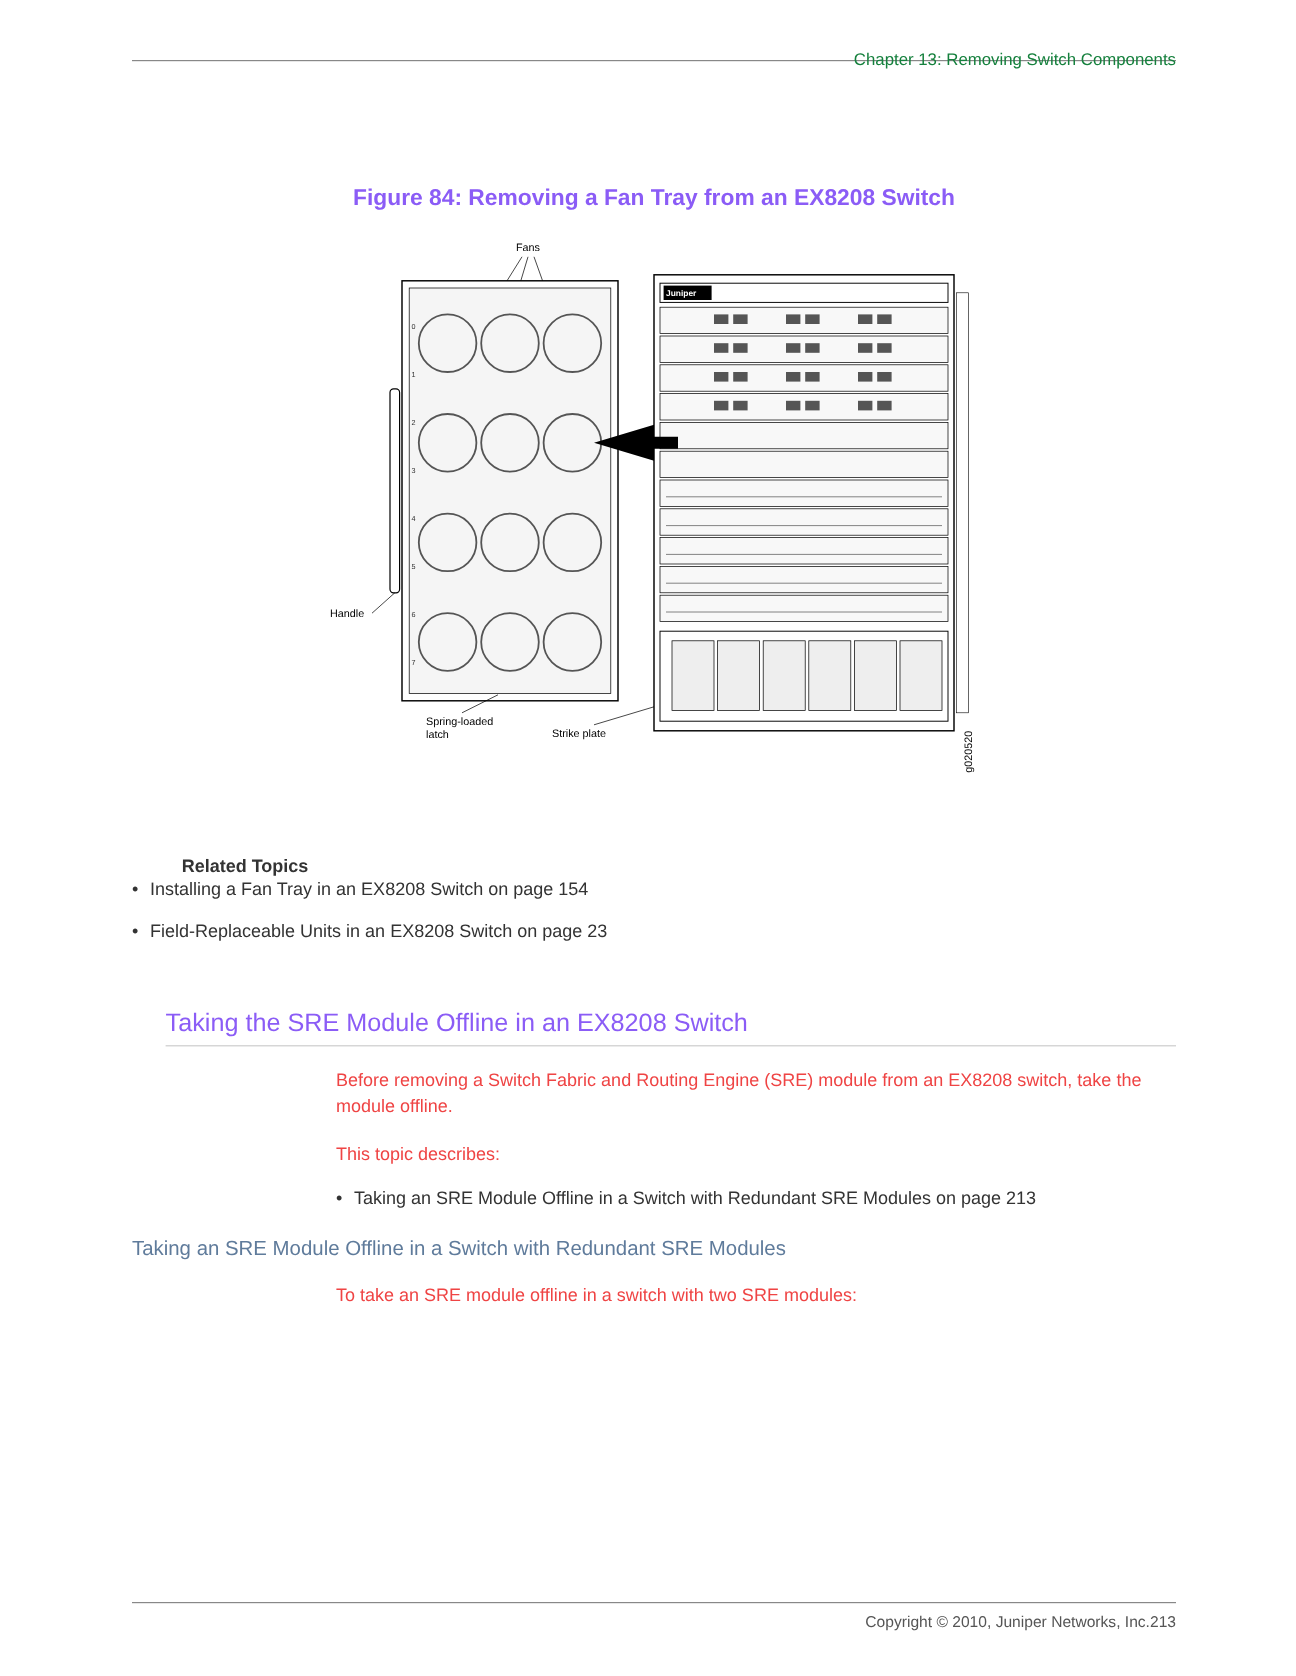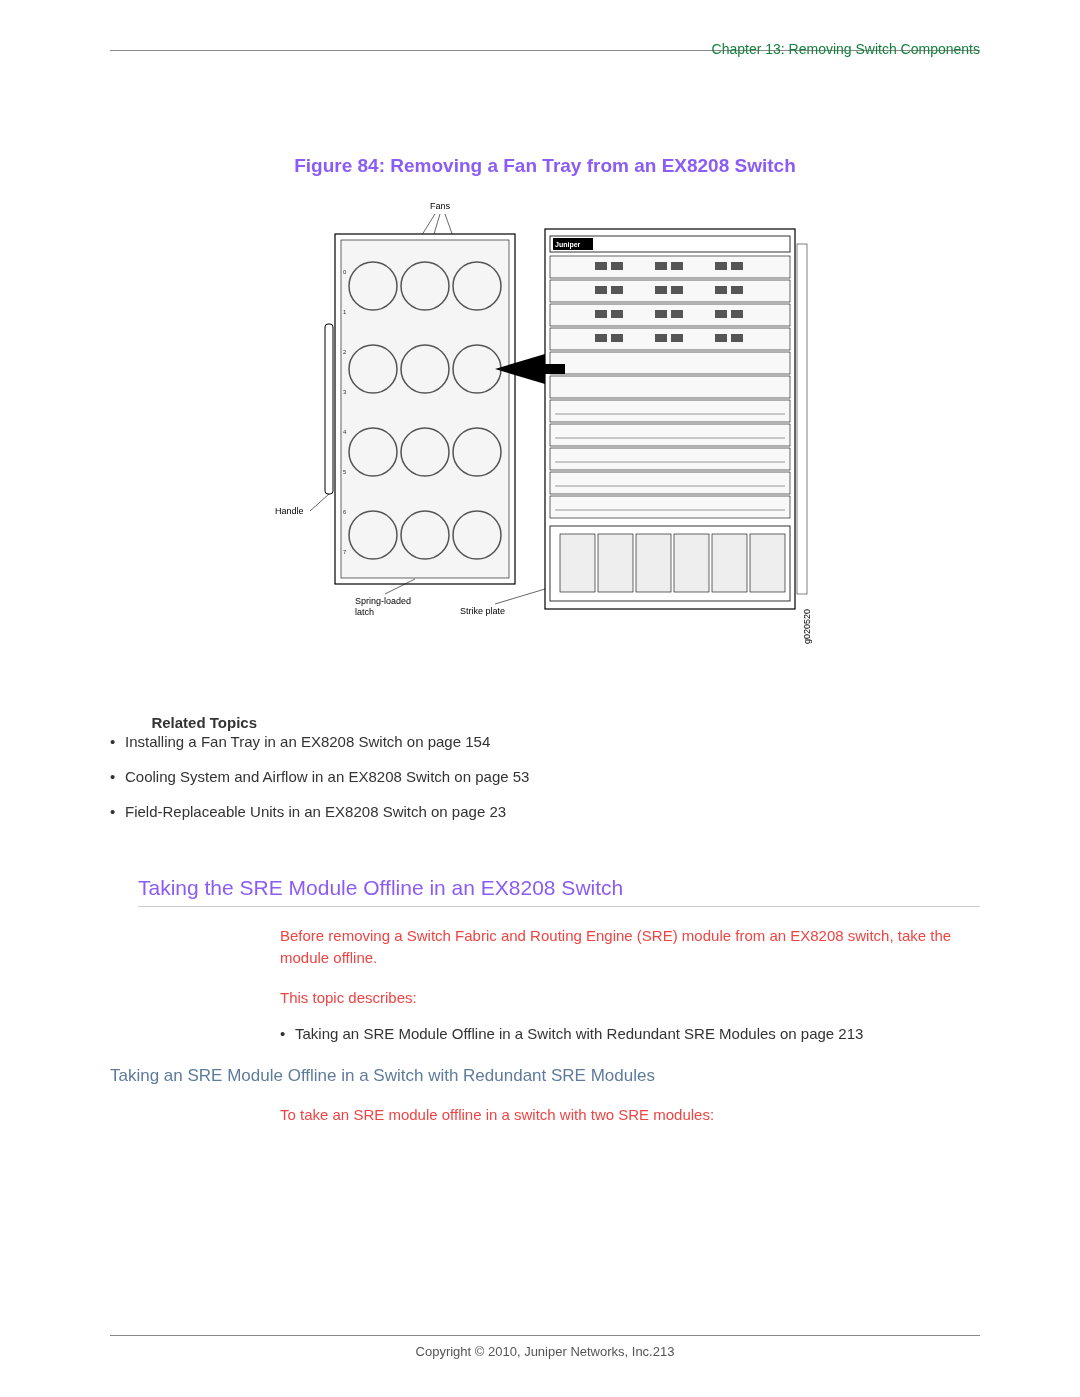--- a/index.html
+++ b/index.html
@@ -114,21 +114,21 @@
     left: 0;
   }
   .footer {
     position: absolute;
     bottom: 38px;
     left: 110px;
     right: 100px;
     border-top: 1px solid #888;
     padding-top: 8px;
     display: flex;
-    justify-content: center;
+    justify-content: flex-end;
     font-size: 13px;
     color: #555;
   }
   .callout-text {
     font-family: Arial, sans-serif;
     font-size: 9px;
     fill: #000;
   }
 </style>
 </head>
@@ -269,21 +269,20 @@
       <line x1="240" y1="410" x2="290" y2="395" stroke="#000" stroke-width="0.6"></line>
 
       <text x="555" y="450" class="callout-text" transform="rotate(-90 555 450)">g020520</text>
     </svg>
   </div>
 
   <div class="related-section">
     <div class="related-label">Related Topics</div>
     <ul class="related-list">
       <li>Installing a Fan Tray in an EX8208 Switch on page 154</li>
-      <li>Cooling System and Airflow in an EX8208 Switch on page 53</li>
       <li>Field-Replaceable Units in an EX8208 Switch on page 23</li>
     </ul>
   </div>
 
   <h2 class="section-heading">Taking the SRE Module Offline in an EX8208 Switch</h2>
 
   <p class="body-text">Before removing a Switch Fabric and Routing Engine (SRE) module from an EX8208 switch, take the module offline.</p>
   <p class="body-text">This topic describes:</p>
 
   <ul class="bullet-list">

